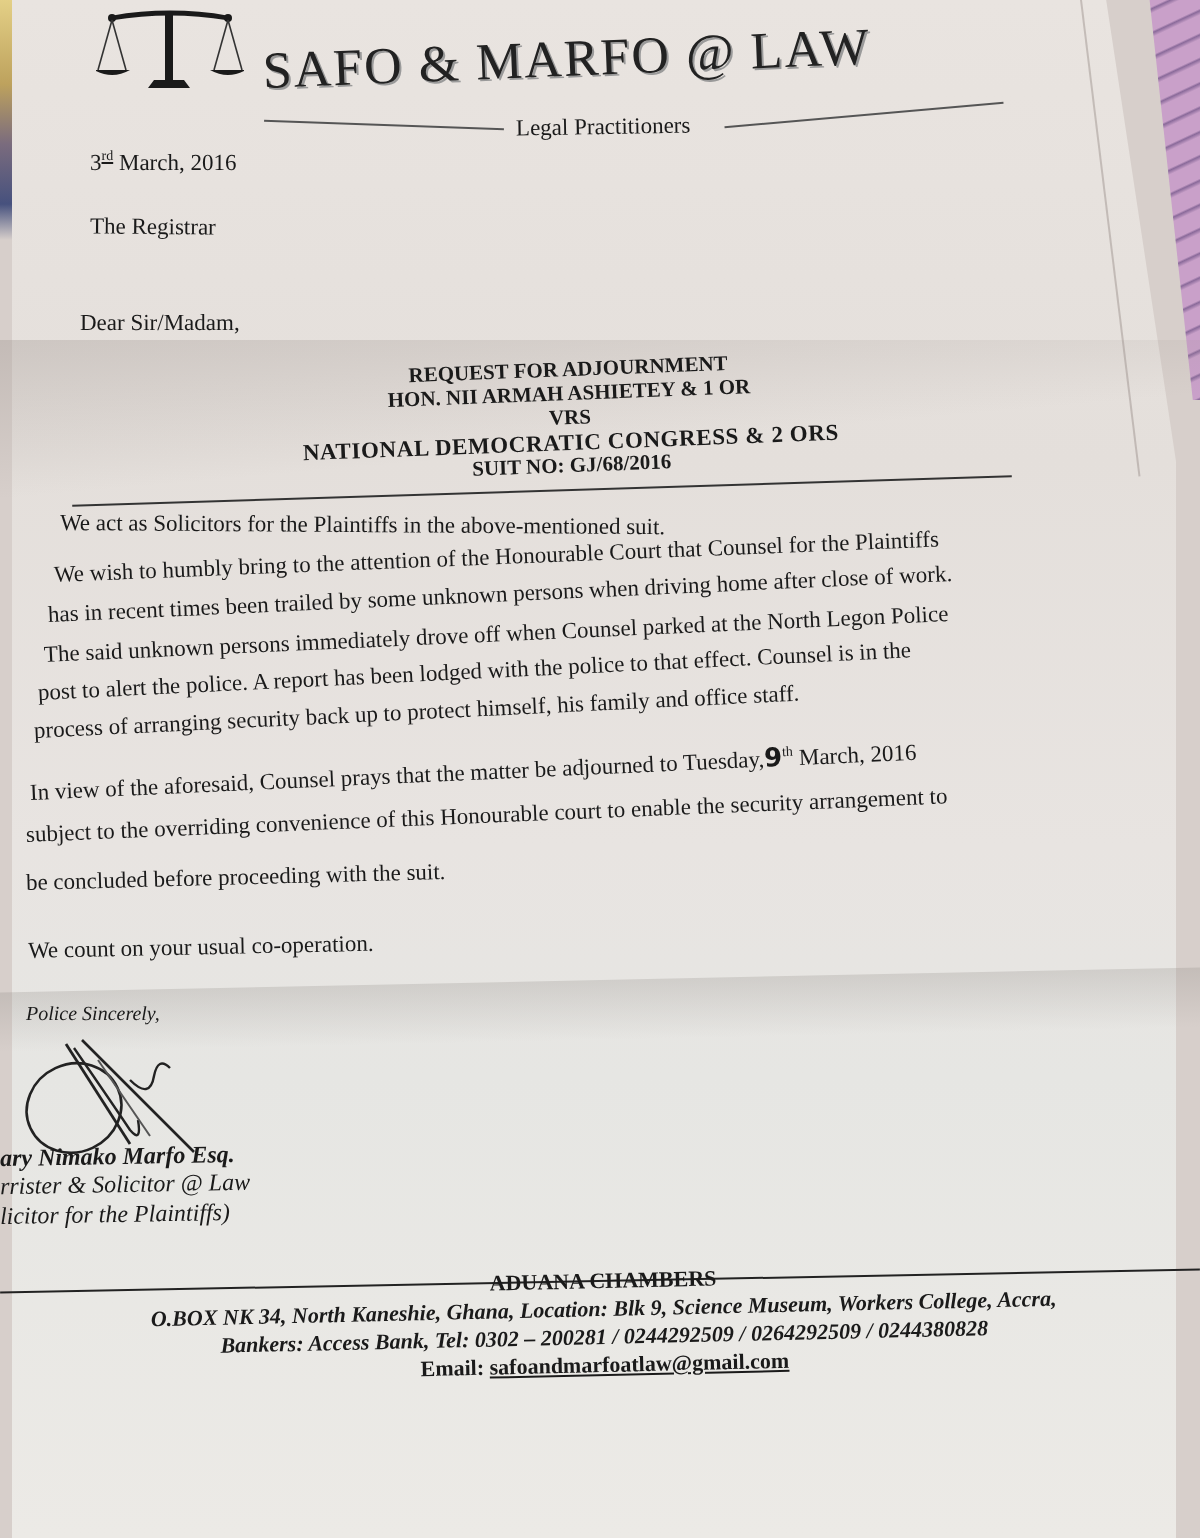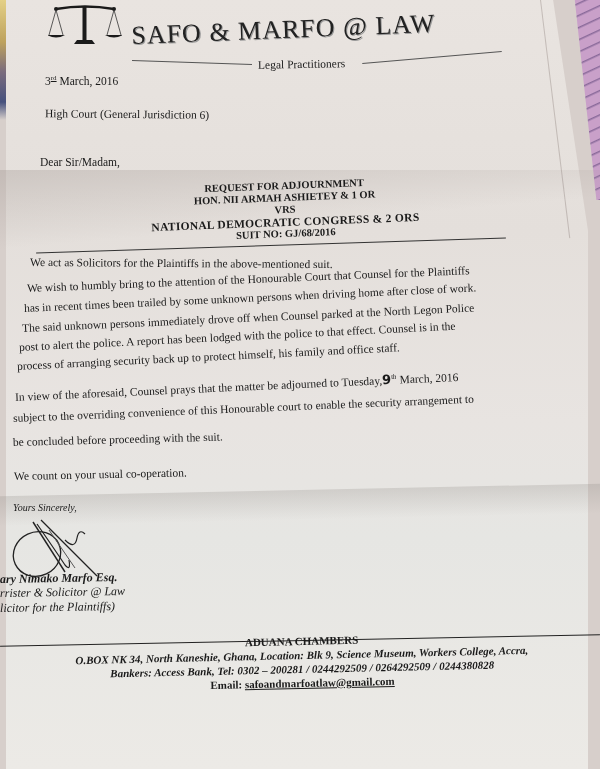--- a/index.html
+++ b/index.html
@@ -239,21 +239,21 @@
   <div class="firm-rule-left"></div>
   <div class="firm-rule-right"></div>
   <div class="firm-tagline">Legal Practitioners</div>
 </div>
 
 <div class="date">
   <span>3</span><sup>rd</sup><span> March, 2016</span>
 </div>
 
 <div class="addressee">
-  <div>High Court (General Jurisdiction 6)</div>
+  <div>The Registrar</div>
 </div>
 
 <div class="salutation">Dear Sir/Madam,</div>
 
 <div class="title-block">
   <div>REQUEST FOR ADJOURNMENT</div>
   <div>HON. NII ARMAH ASHIETEY &amp; 1 OR</div>
   <div>VRS</div>
   <div class="big">NATIONAL DEMOCRATIC CONGRESS &amp; 2 ORS</div>
   <div>SUIT NO: GJ/68/2016</div>
@@ -269,21 +269,21 @@
 <div class="body-text" style="left:17px; top:360px; transform:rotate(-2.8deg);">process of arranging  security back up to protect himself, his family and office staff.</div>
 
 <div class="body-text" style="left:15px; top:389px; transform:rotate(-2.6deg);">
   <span>In view of the aforesaid, Counsel prays that the matter be adjourned to Tuesday,</span><span class="hw">9</span><sup style="font-size:7px">th</sup><span> March, 2016</span>
 </div>
 <div class="body-text" style="left:13px; top:412px; transform:rotate(-2.4deg);">subject to the overriding convenience of this Honourable court to enable the security arrangement to</div>
 <div class="body-text" style="left:13px; top:436px; transform:rotate(-1.5deg);">be concluded before proceeding with the suit.</div>
 
 <div class="body-text" style="left:14px; top:470px; transform:rotate(-1.2deg);">We count on your usual co-operation.</div>
 
-<div class="closing">Yours Sincerely,</div>
+<div class="closing">Police Sincerely,</div>
 <svg class="signature-icon" viewBox="0 0 105 75">
   <ellipse cx="32" cy="44" rx="24" ry="22" transform="rotate(-25 32 44)" stroke="#222" stroke-width="1.3" fill="none"></ellipse>
   <path d="M28 12 L60 62" stroke="#222" stroke-width="1.4" fill="none"></path>
   <path d="M36 10 L92 66" stroke="#222" stroke-width="1.3" fill="none"></path>
   <path d="M32 14 Q50 40 60 55 Q66 62 64 50" stroke="#222" stroke-width="1.2" fill="none"></path>
   <path d="M60 30 Q70 40 72 28 Q74 18 80 24" stroke="#222" stroke-width="1.2" fill="none"></path>
   <path d="M44 20 L70 58" stroke="#555" stroke-width="1" fill="none"></path>
 </svg>
 <div class="signer-name">ary Nimako Marfo Esq.</div>
 <div class="signer-title">rrister &amp; Solicitor @ Law</div>

